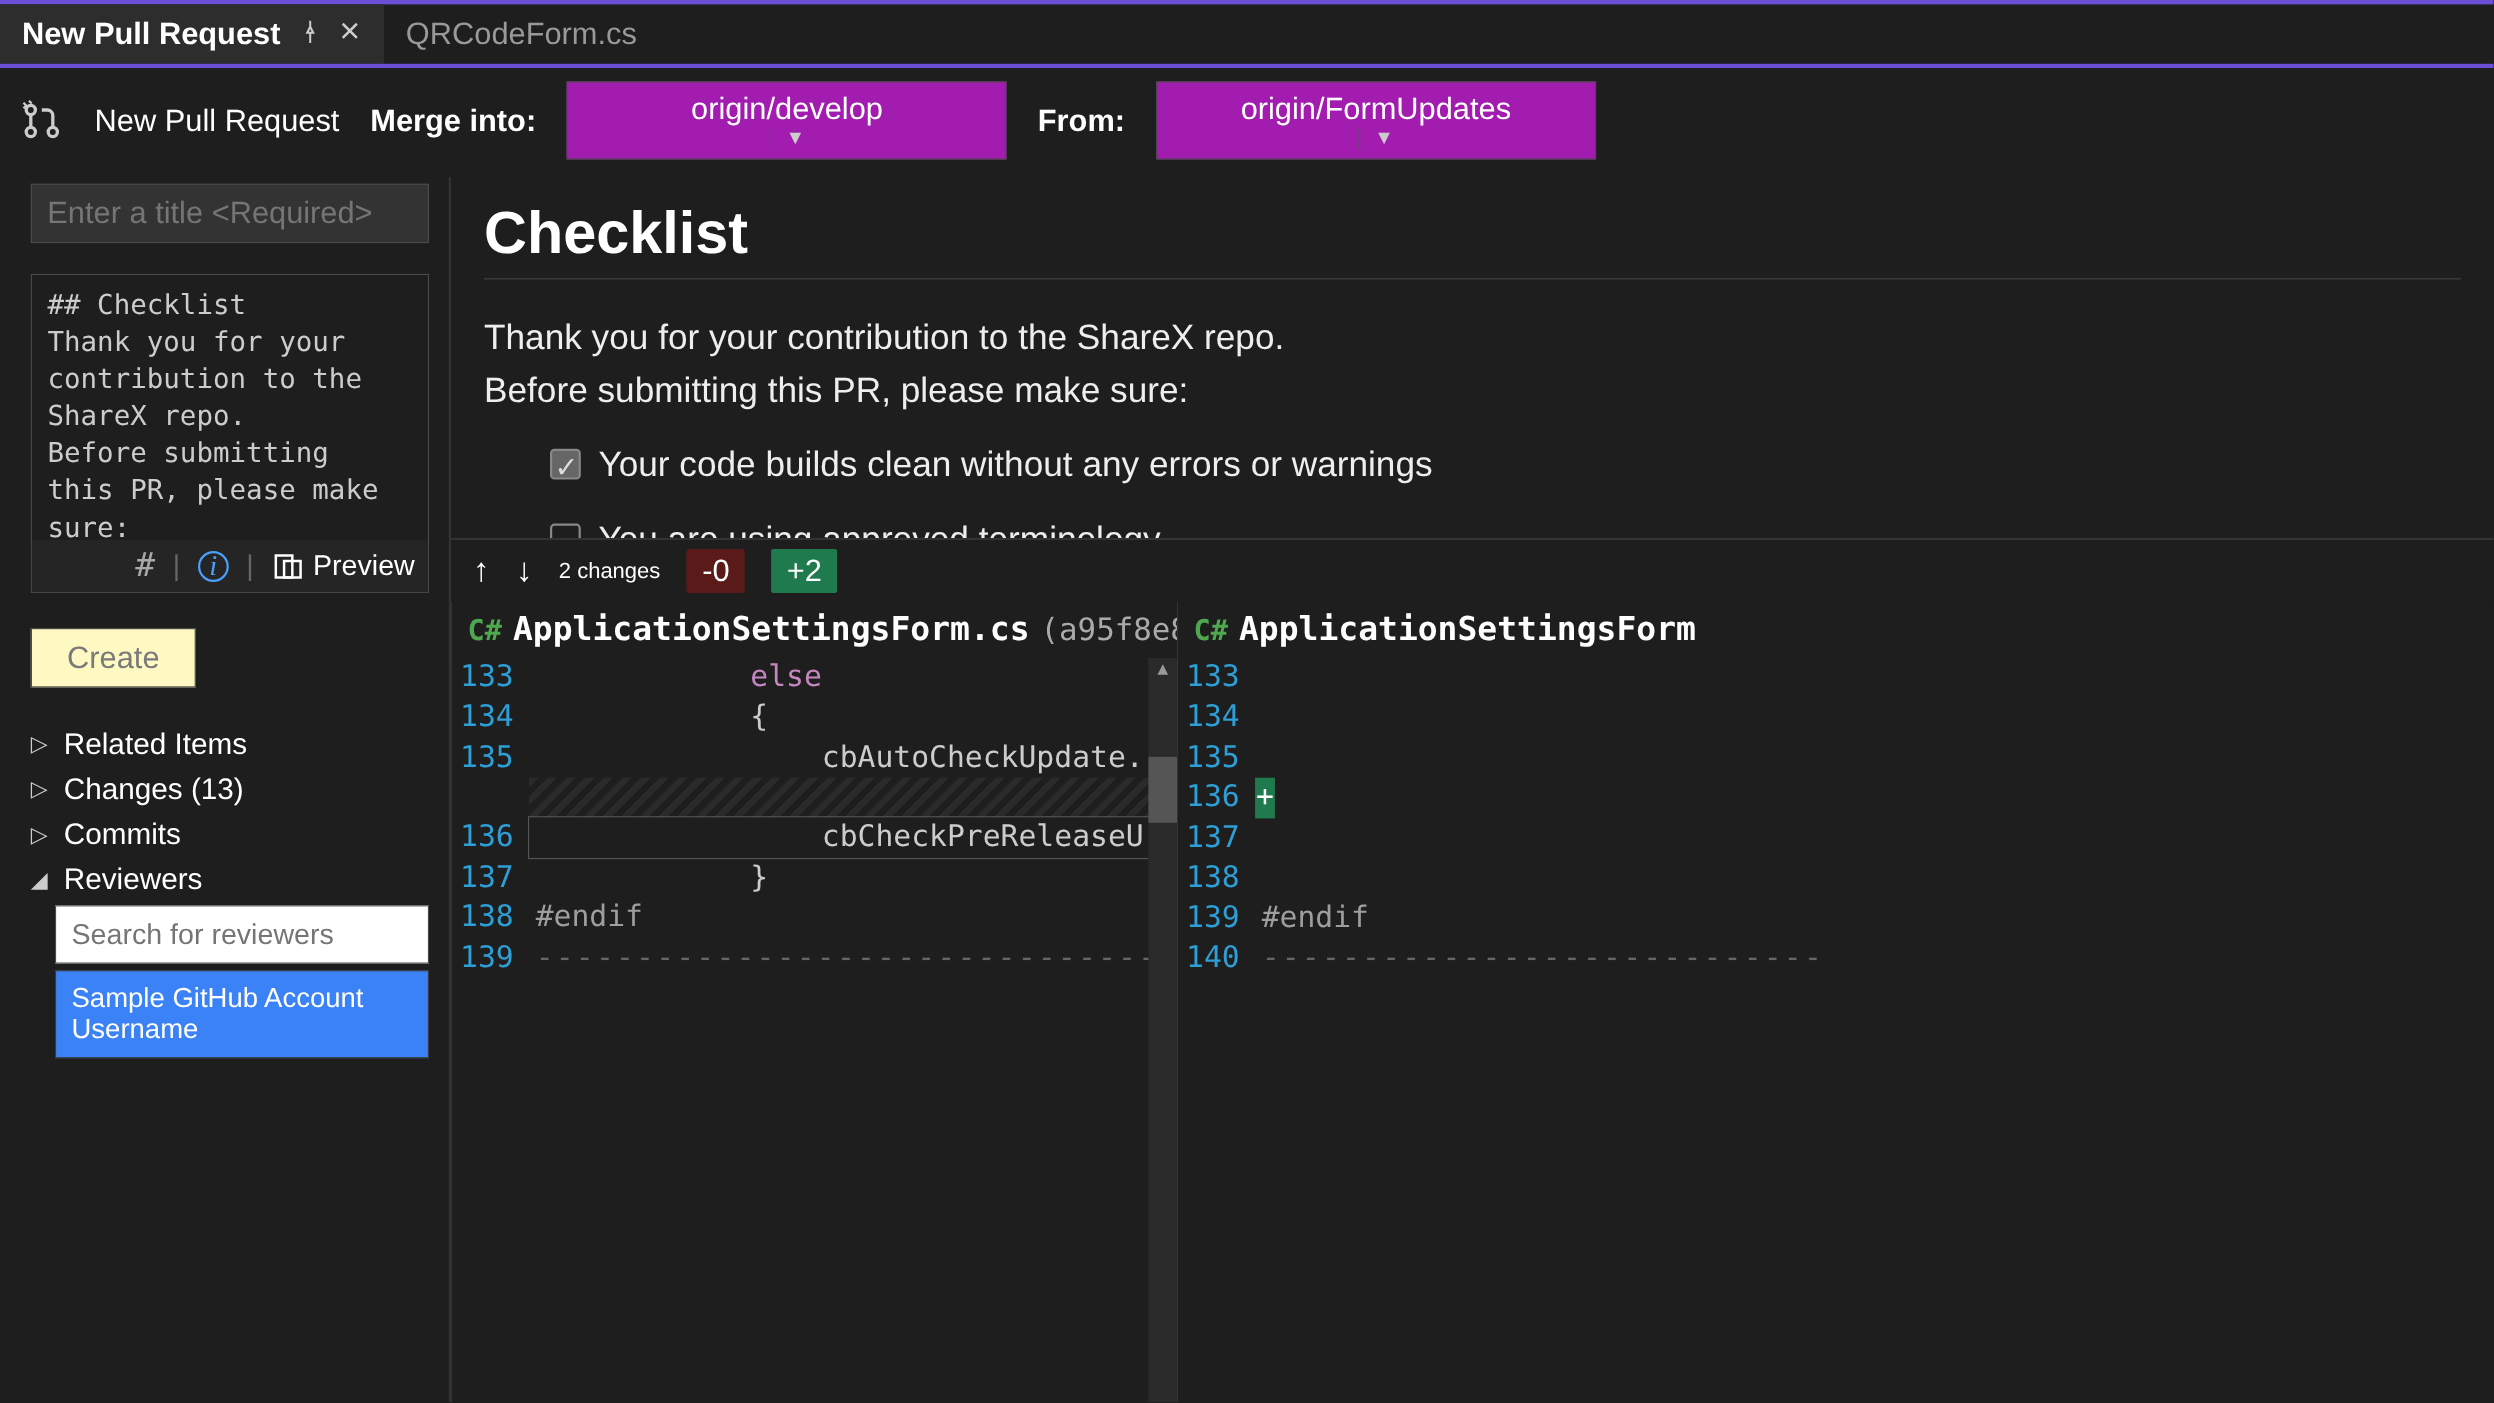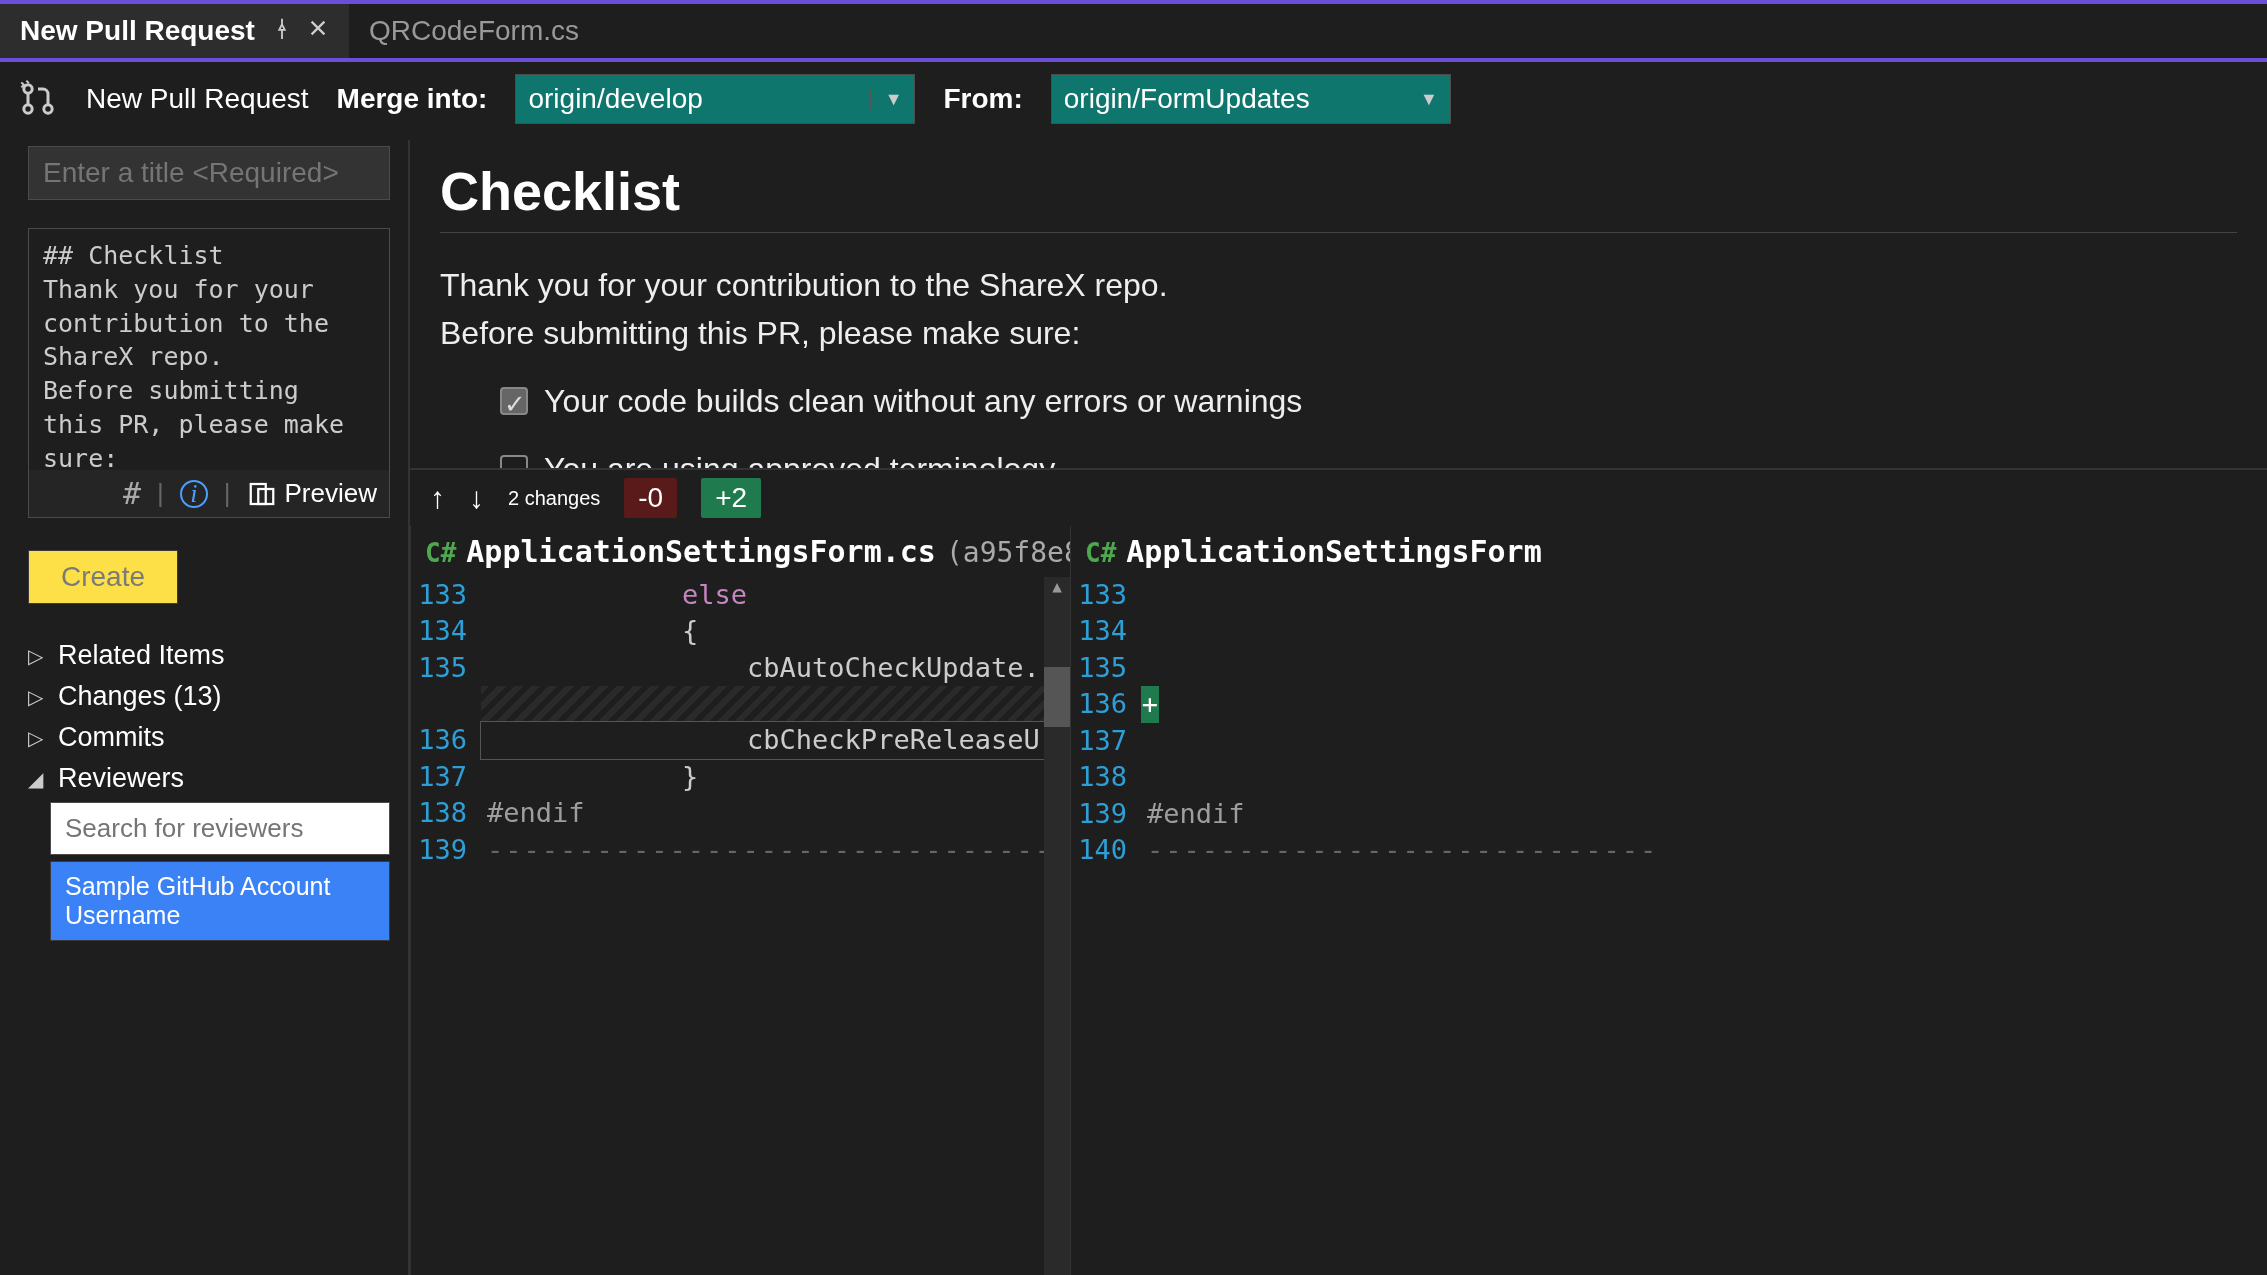--- a/index.html
+++ b/index.html
@@ -74,25 +74,26 @@
   }
   .tb-label {
     color: #ffffff;
     font-size: 28px;
   }
   .tb-label.bold { font-weight: 600; }
   .dropdown {
     display: flex;
     align-items: center;
     justify-content: space-between;
-    background: #0f766e;
+    background: #a21caf;
     border: 1px solid #4b4b4b;
     padding: 8px 12px;
     min-width: 400px;
     cursor: pointer;
+    flex-direction: column;
   }
   .dropdown .dd-text {
     color: #ffffff;
     font-size: 28px;
   }
   .dropdown .dd-arrow {
     border-left: 1px solid #555;
     padding-left: 14px;
     color: #cccccc;
     font-size: 18px;
@@ -165,21 +166,21 @@
   .preview-btn {
     display: flex;
     align-items: center;
     gap: 8px;
     color: #ffffff;
     cursor: pointer;
     font-size: 26px;
   }
   .preview-btn svg { width: 30px; height: 30px; }
   .create-btn {
-    background: #fde047;
+    background: #fef9c3;
     border: 1px solid #3a3a3a;
     color: #7a7a7a;
     font-size: 28px;
     padding: 10px 28px;
     width: 150px;
     cursor: not-allowed;
     margin-top:4px;
   }
   .tree {
     display: flex;

